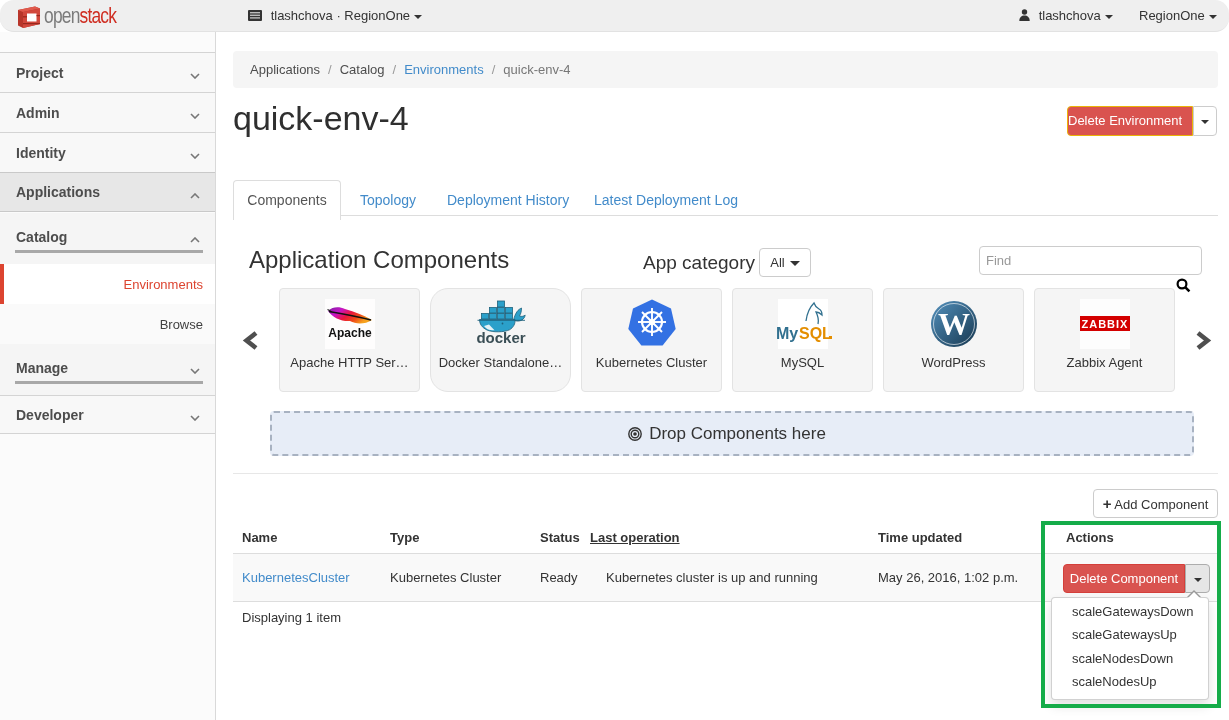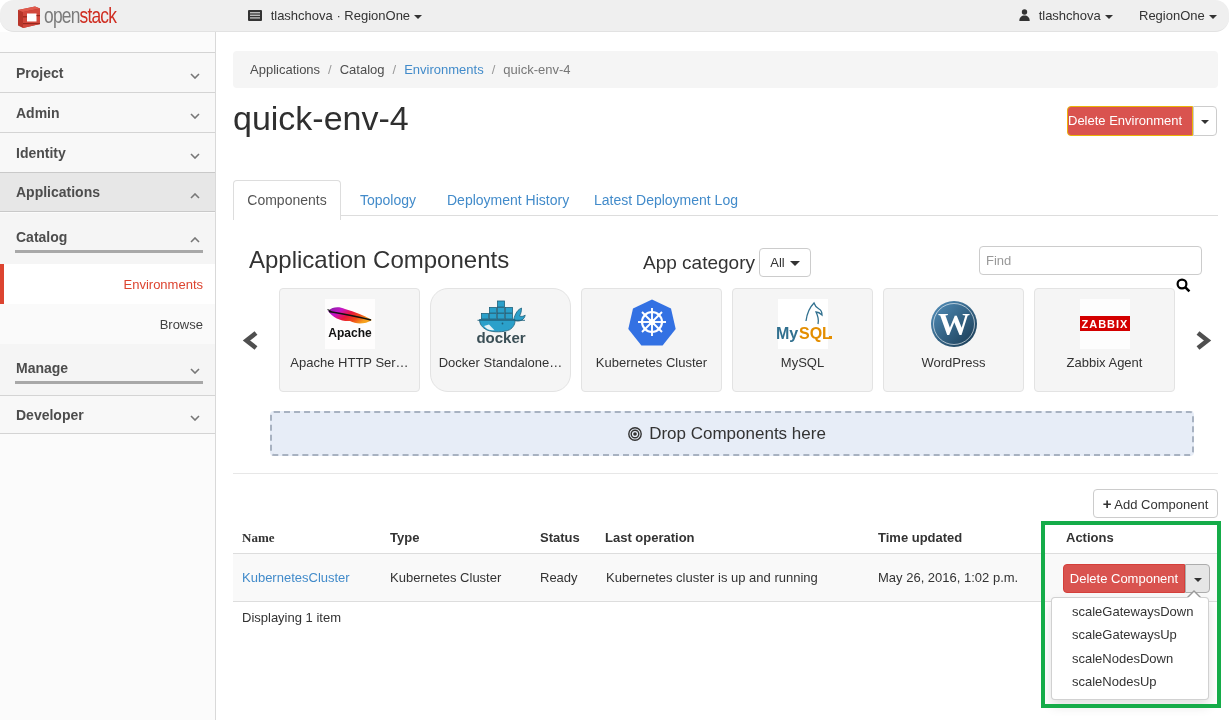--- a/index.html
+++ b/index.html
@@ -299,24 +299,24 @@
 
   <div id="droparea"><svg style="vertical-align:-2px;margin-right:7px" width="14" height="14" viewBox="0 0 14 14">
         <circle cx="7" cy="7" r="6.2" fill="none" stroke="#333" stroke-width="1.4"></circle>
         <circle cx="7" cy="7" r="3.8" fill="none" stroke="#333" stroke-width="1.4"></circle>
         <circle cx="7" cy="7" r="1.8" fill="#333"></circle>
       </svg>Drop Components here</div>
   <div id="hr1"></div>
 
   <div id="add-btn"><b style="font-size:15px;">+</b> Add Component</div>
 
-  <div class="th" style="left:26px;font-family:Liberation Serif, serif;">Name</div>
+  <div class="th" style="left:26px;">Name</div>
   <div class="th" style="left:174px;">Type</div>
   <div class="th" style="left:324px;">Status</div>
-  <div class="th" style="left:389px;">Last operation</div>
+  <div class="th" style="left:374px;text-decoration:underline;">Last operation</div>
   <div class="th" style="left:662px;">Time updated</div>
   <div class="th" style="left:850px;">Actions</div>
   <div id="thead-line"></div>
   <div id="trow"></div>
   <div class="td" style="left:26px;color:#428bca;">KubernetesCluster</div>
   <div class="td" style="left:174px;">Kubernetes Cluster</div>
   <div class="td" style="left:324px;">Ready</div>
   <div class="td" style="left:390px;">Kubernetes cluster is up and running</div>
   <div class="td" style="left:662px;">May 26, 2016, 1:02 p.m.</div>
   <div id="del-comp">

